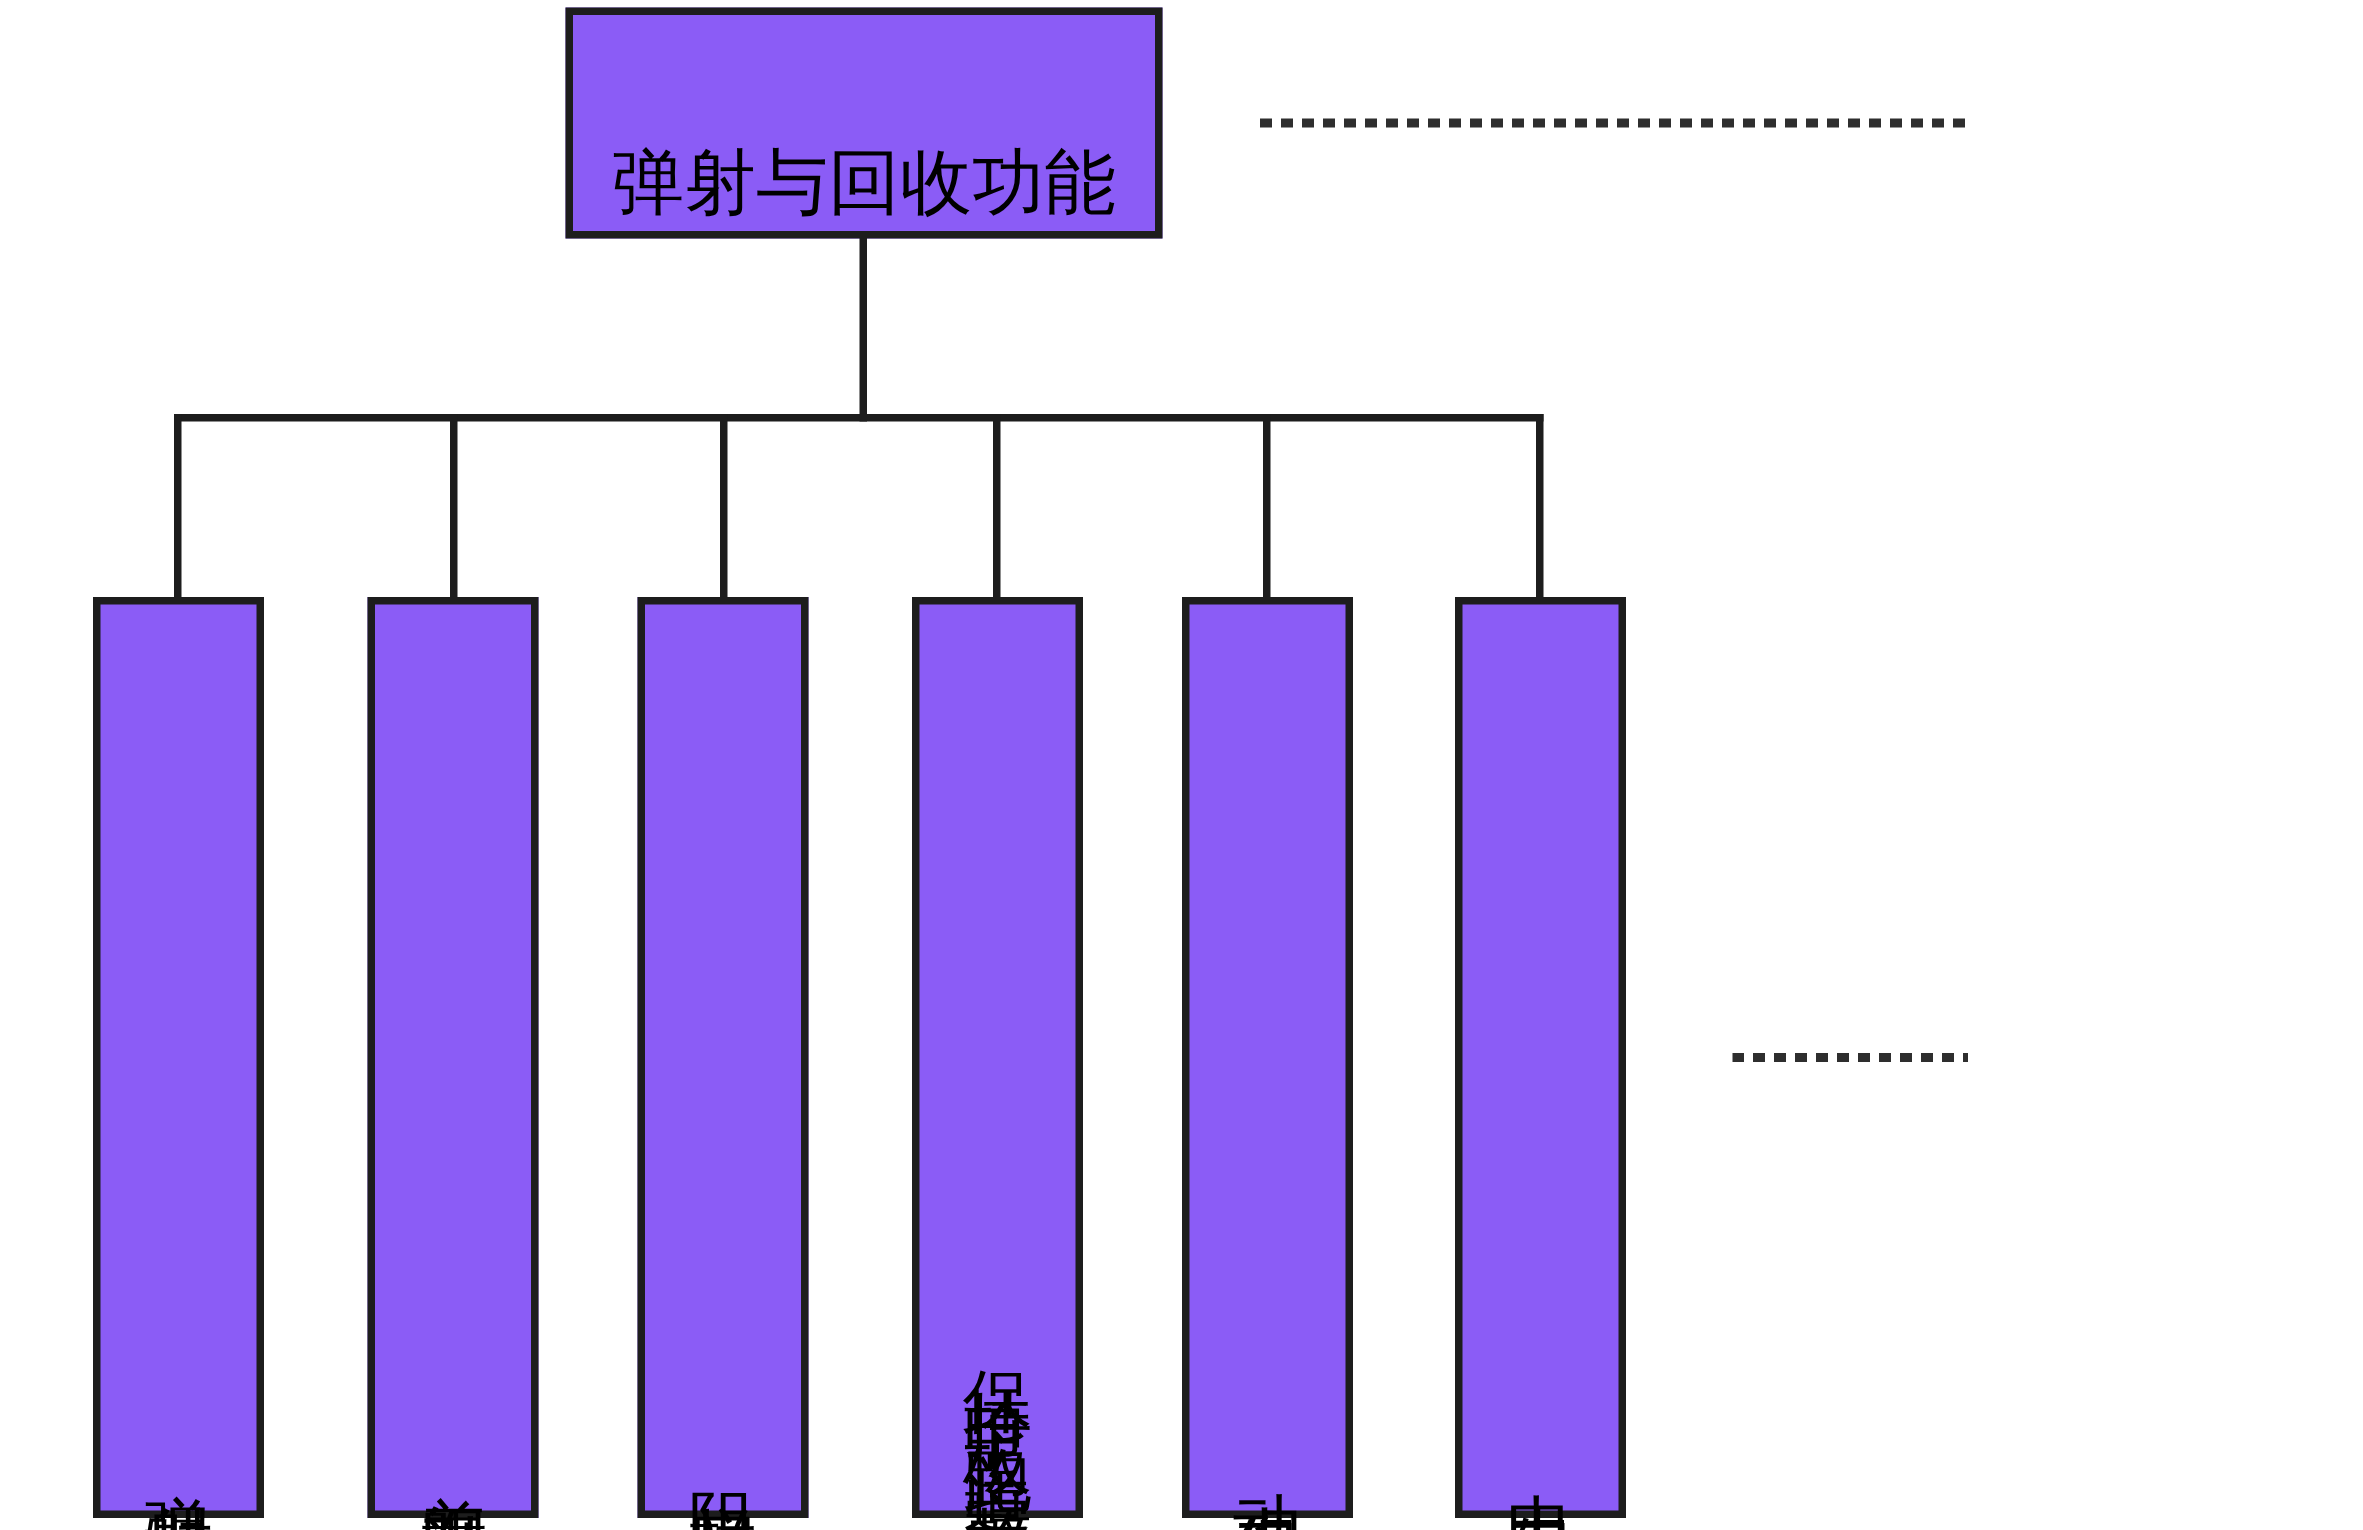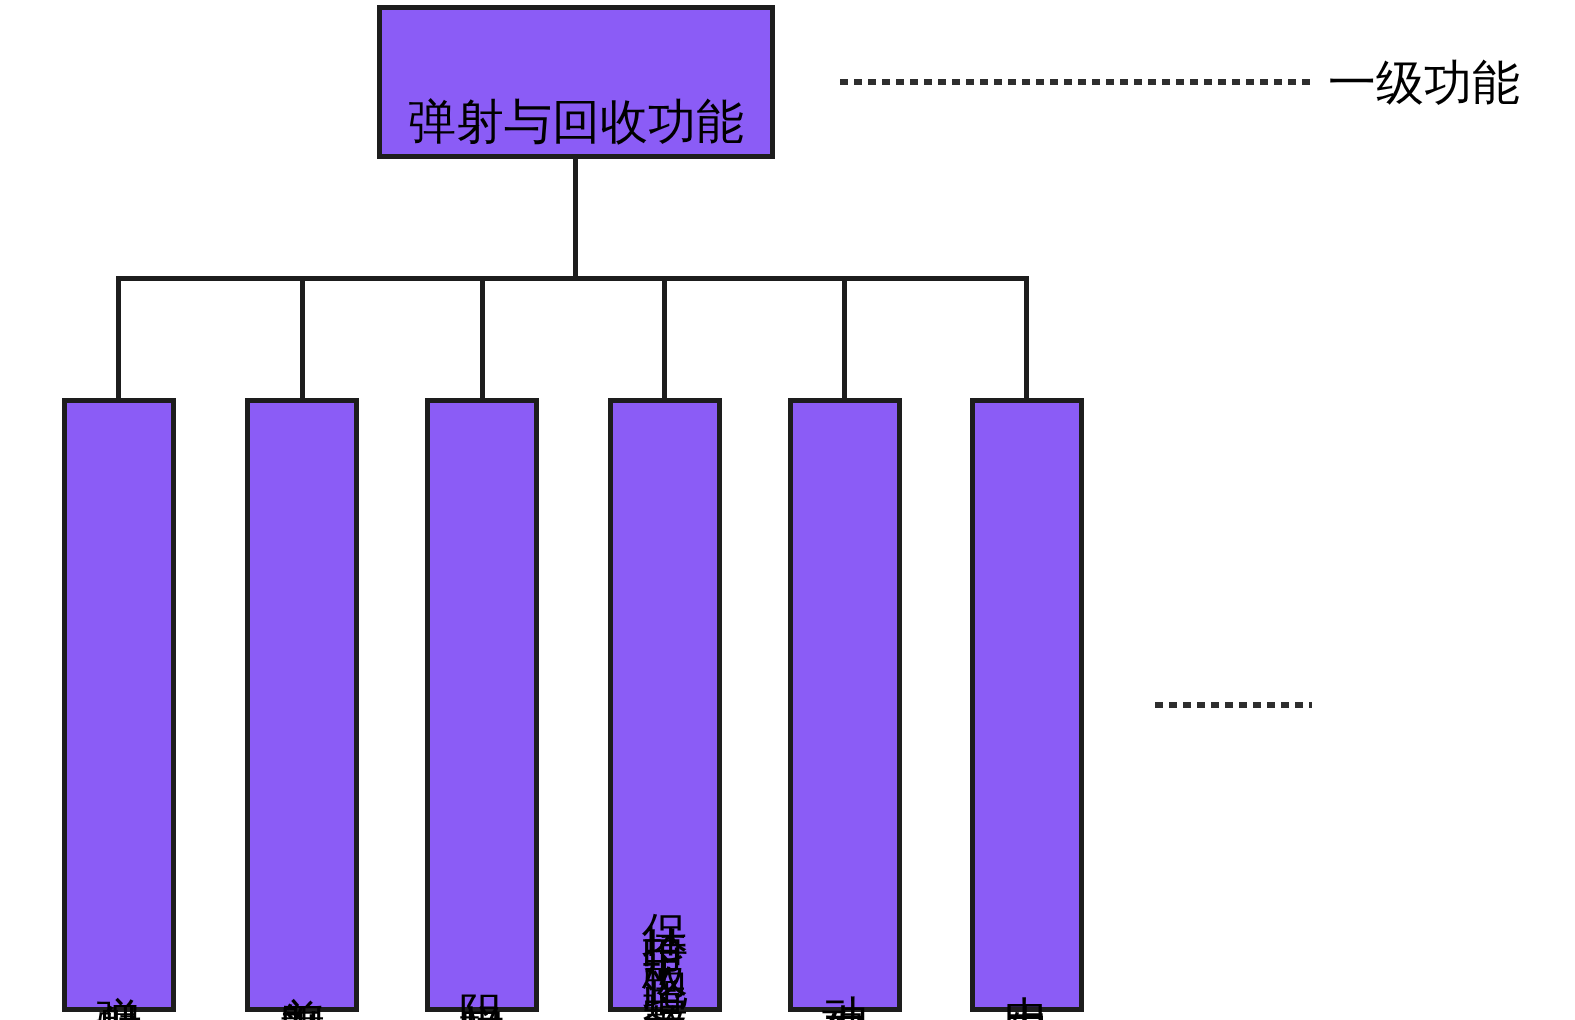--- a/index.html
+++ b/index.html
@@ -110,17 +110,16 @@
     <span class="vtext">保持甲板跑道完整功能</span>
   </div>
   <div class="node child c5">
     <span class="vtext">动力保障功能</span>
   </div>
   <div class="node child c6">
     <span class="vtext">电力保障功能</span>
   </div>
 
   <div class="dotline dot1"></div>
-  <div class="legend-label l1">一级功能</div>
 
   <div class="dotline dot2"></div>
 
 </div>
 
 </body></html>

